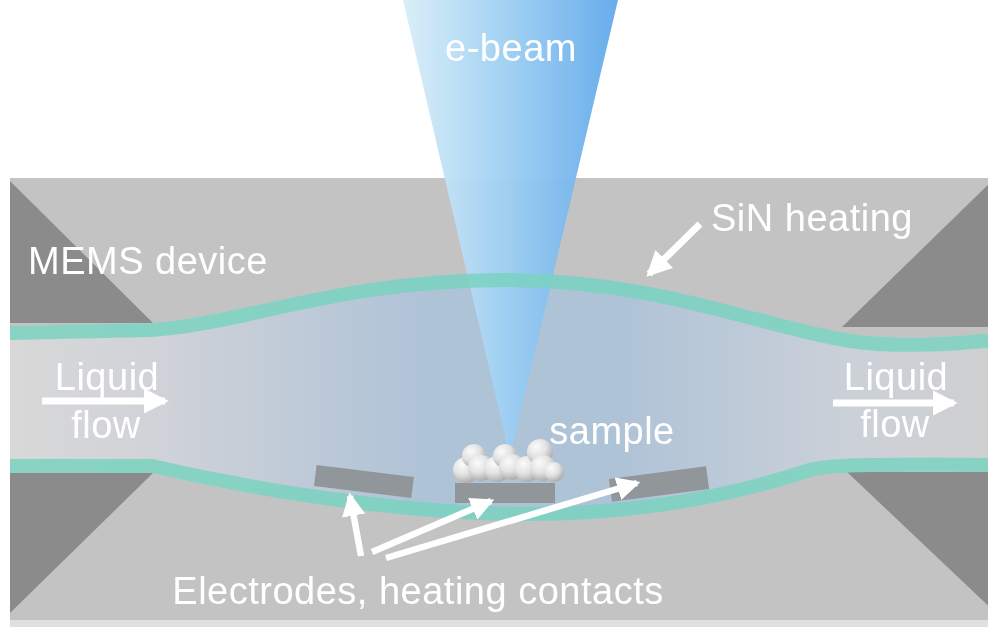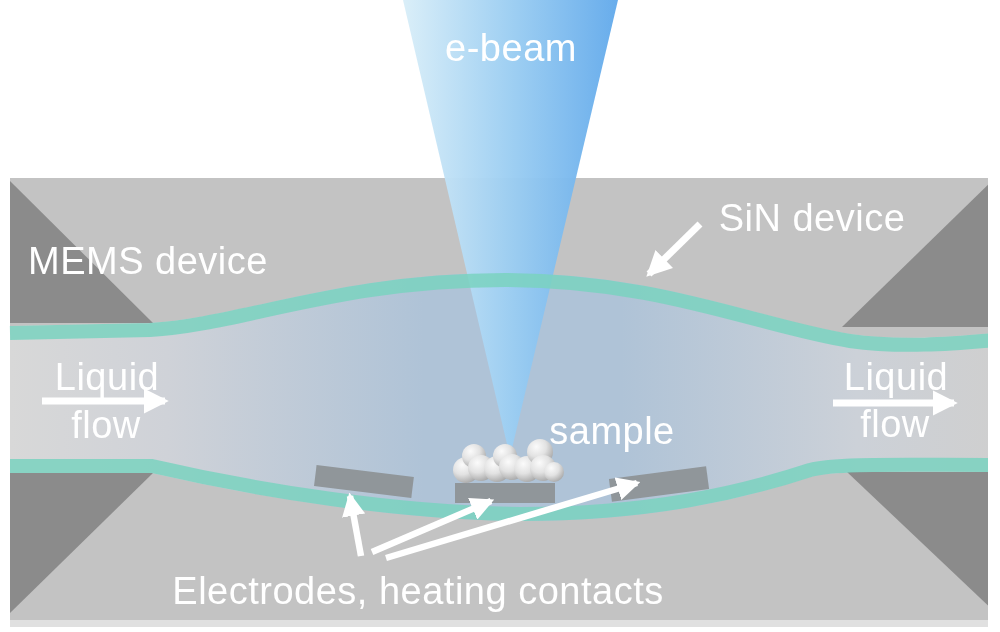--- a/index.html
+++ b/index.html
@@ -110,21 +110,21 @@
       <line x1="361" y1="556" x2="350" y2="496" stroke-width="6.5" marker-end="url(#arrowHead)"></line>
       <line x1="372" y1="552" x2="491" y2="501" stroke-width="6.5" marker-end="url(#arrowHead)"></line>
       <line x1="386" y1="558" x2="637" y2="483" stroke-width="6.5" marker-end="url(#arrowHead)"></line>
     </g>
   </svg>
 
   <div class="lbl" style="left:511px;top:48px;">e-beam</div>
 
   <div class="lbl left-anchored" style="left:28px;top:217px;">MEMS device</div>
 
-  <div class="lbl" style="left:812px;top:218px;">SiN device</div>
+  <div class="lbl" style="left:812px;top:218px;">SiN heating</div>
 
   <div class="lbl" style="left:107px;top:377px;">Liquid</div>
   <div class="lbl" style="left:106px;top:425px;">flow</div>
 
   <div class="lbl" style="left:896px;top:377px;">Liquid</div>
   <div class="lbl" style="left:895px;top:424px;">flow</div>
 
   <div class="lbl" style="left:418px;top:591px;">Electrodes, heating contacts</div>
 
   <div class="lbl" style="left:612px;top:431px;">sample</div>

